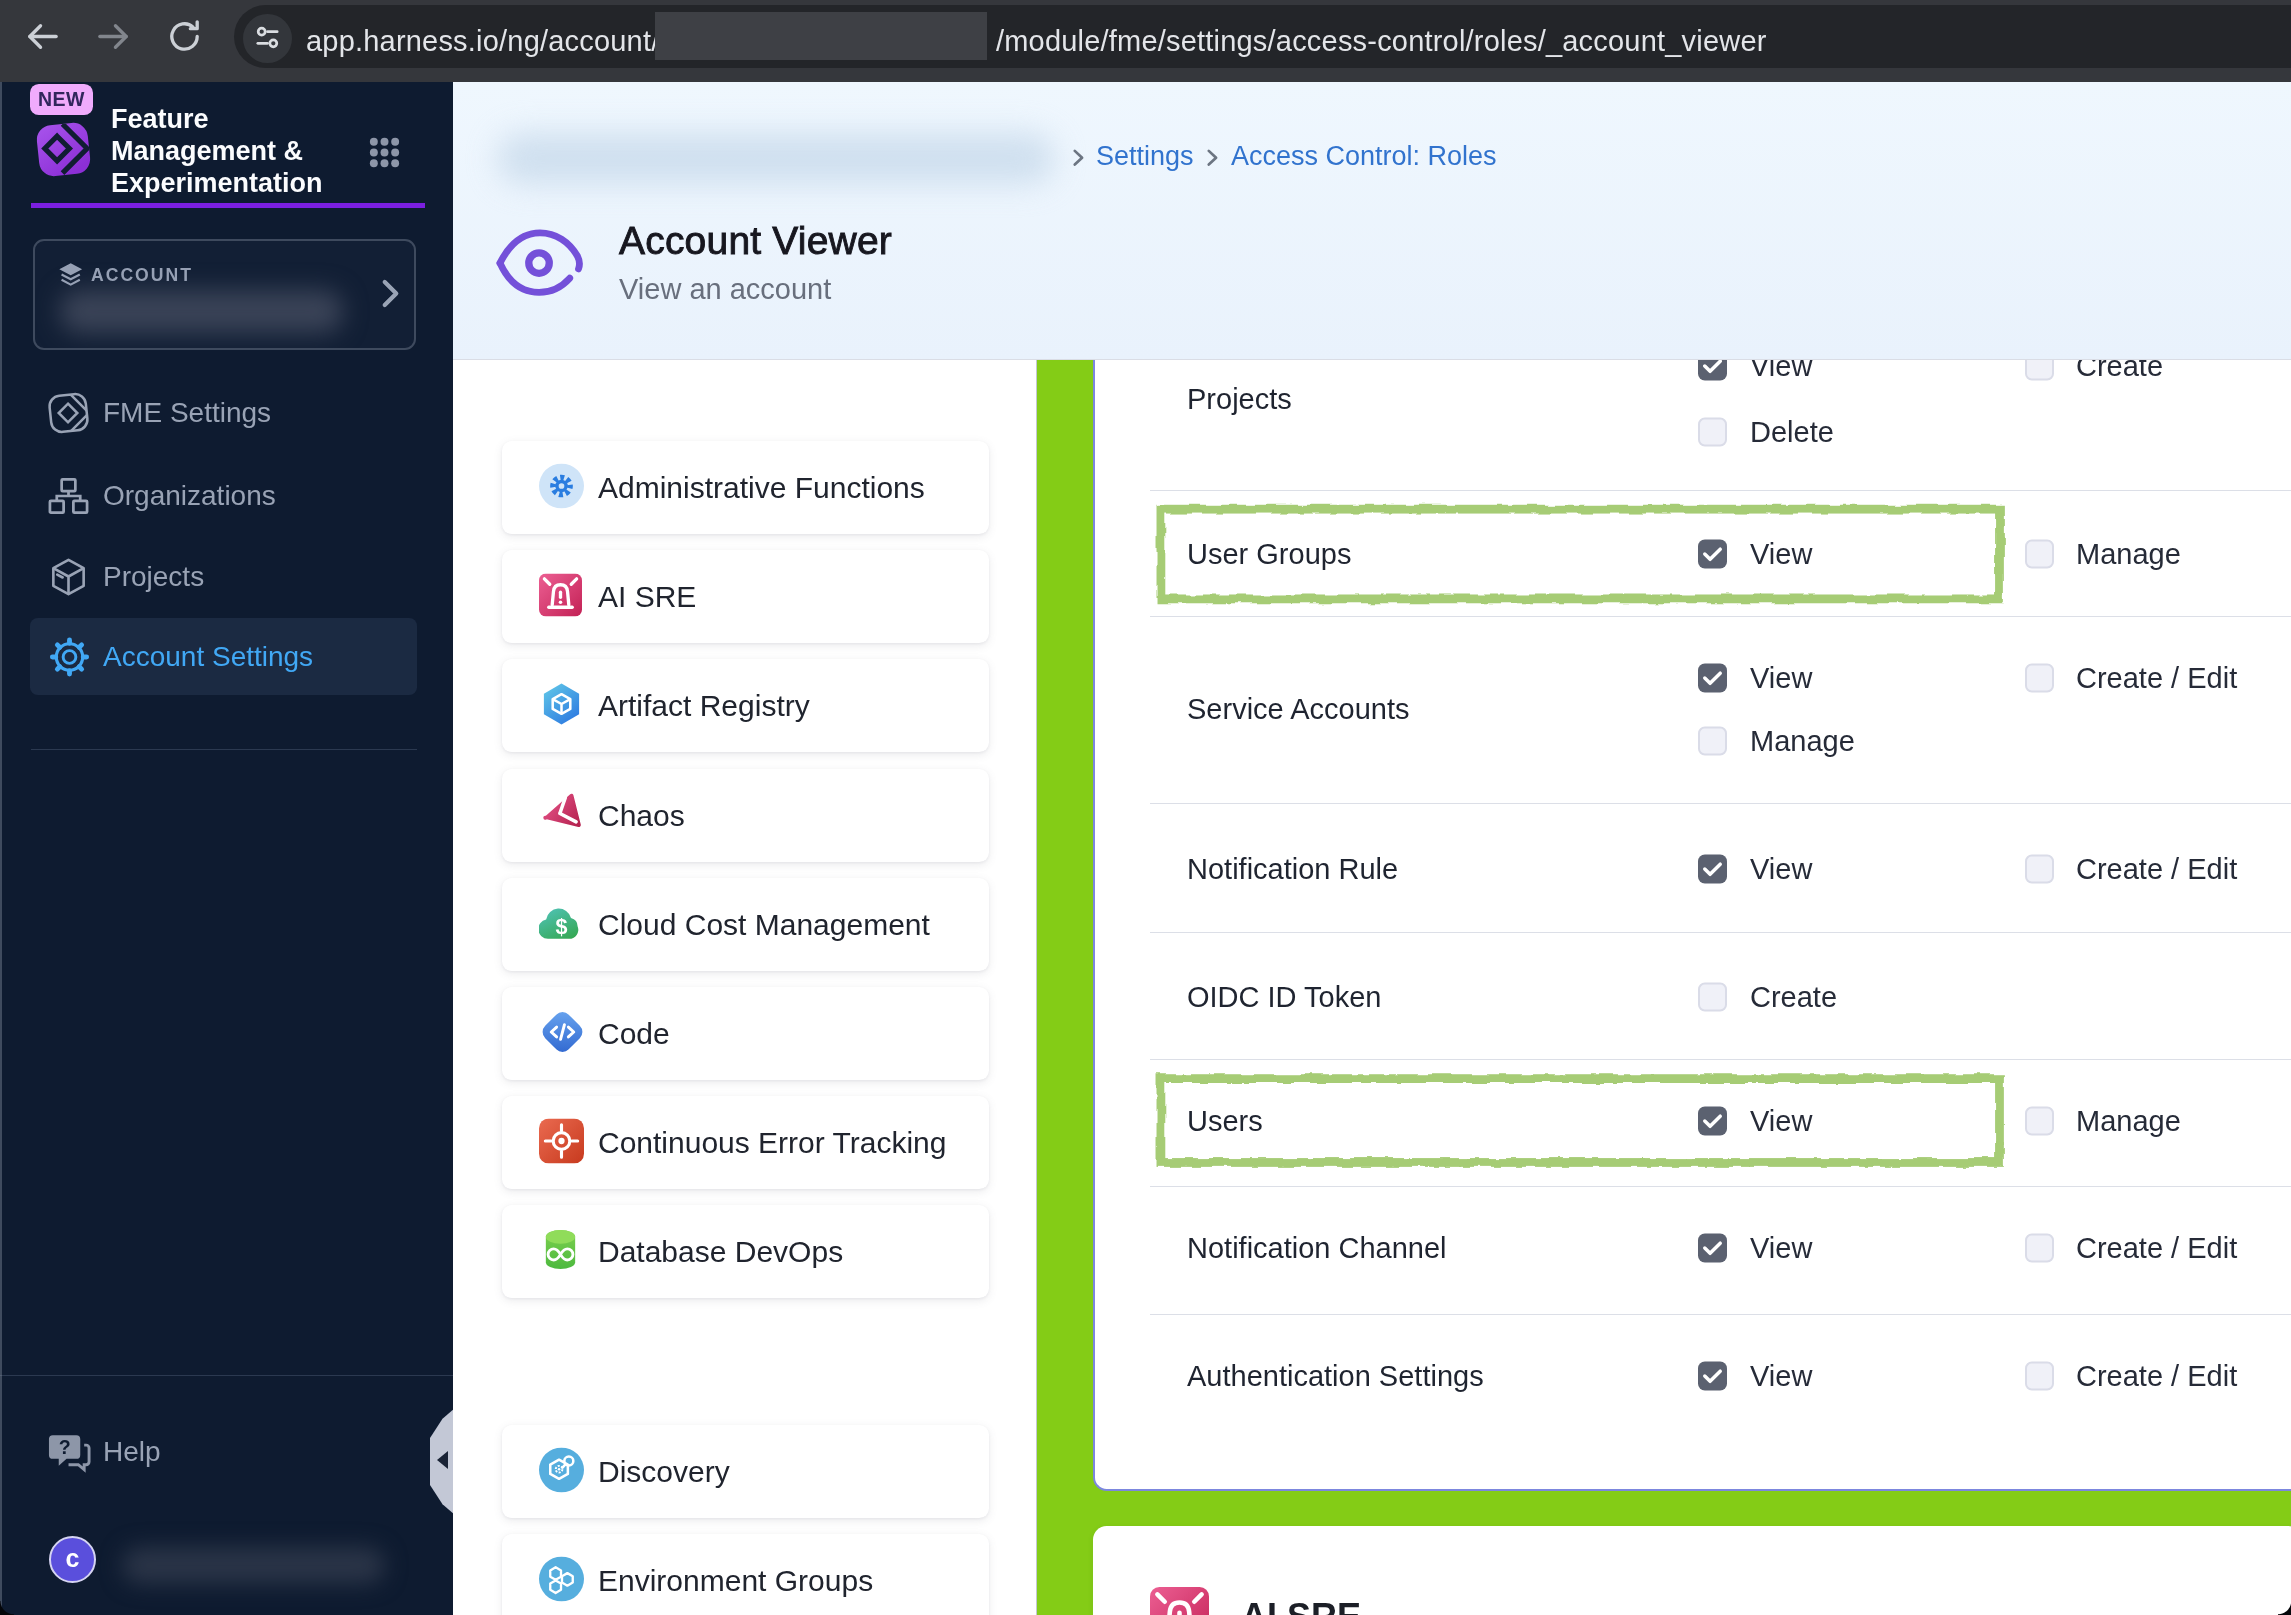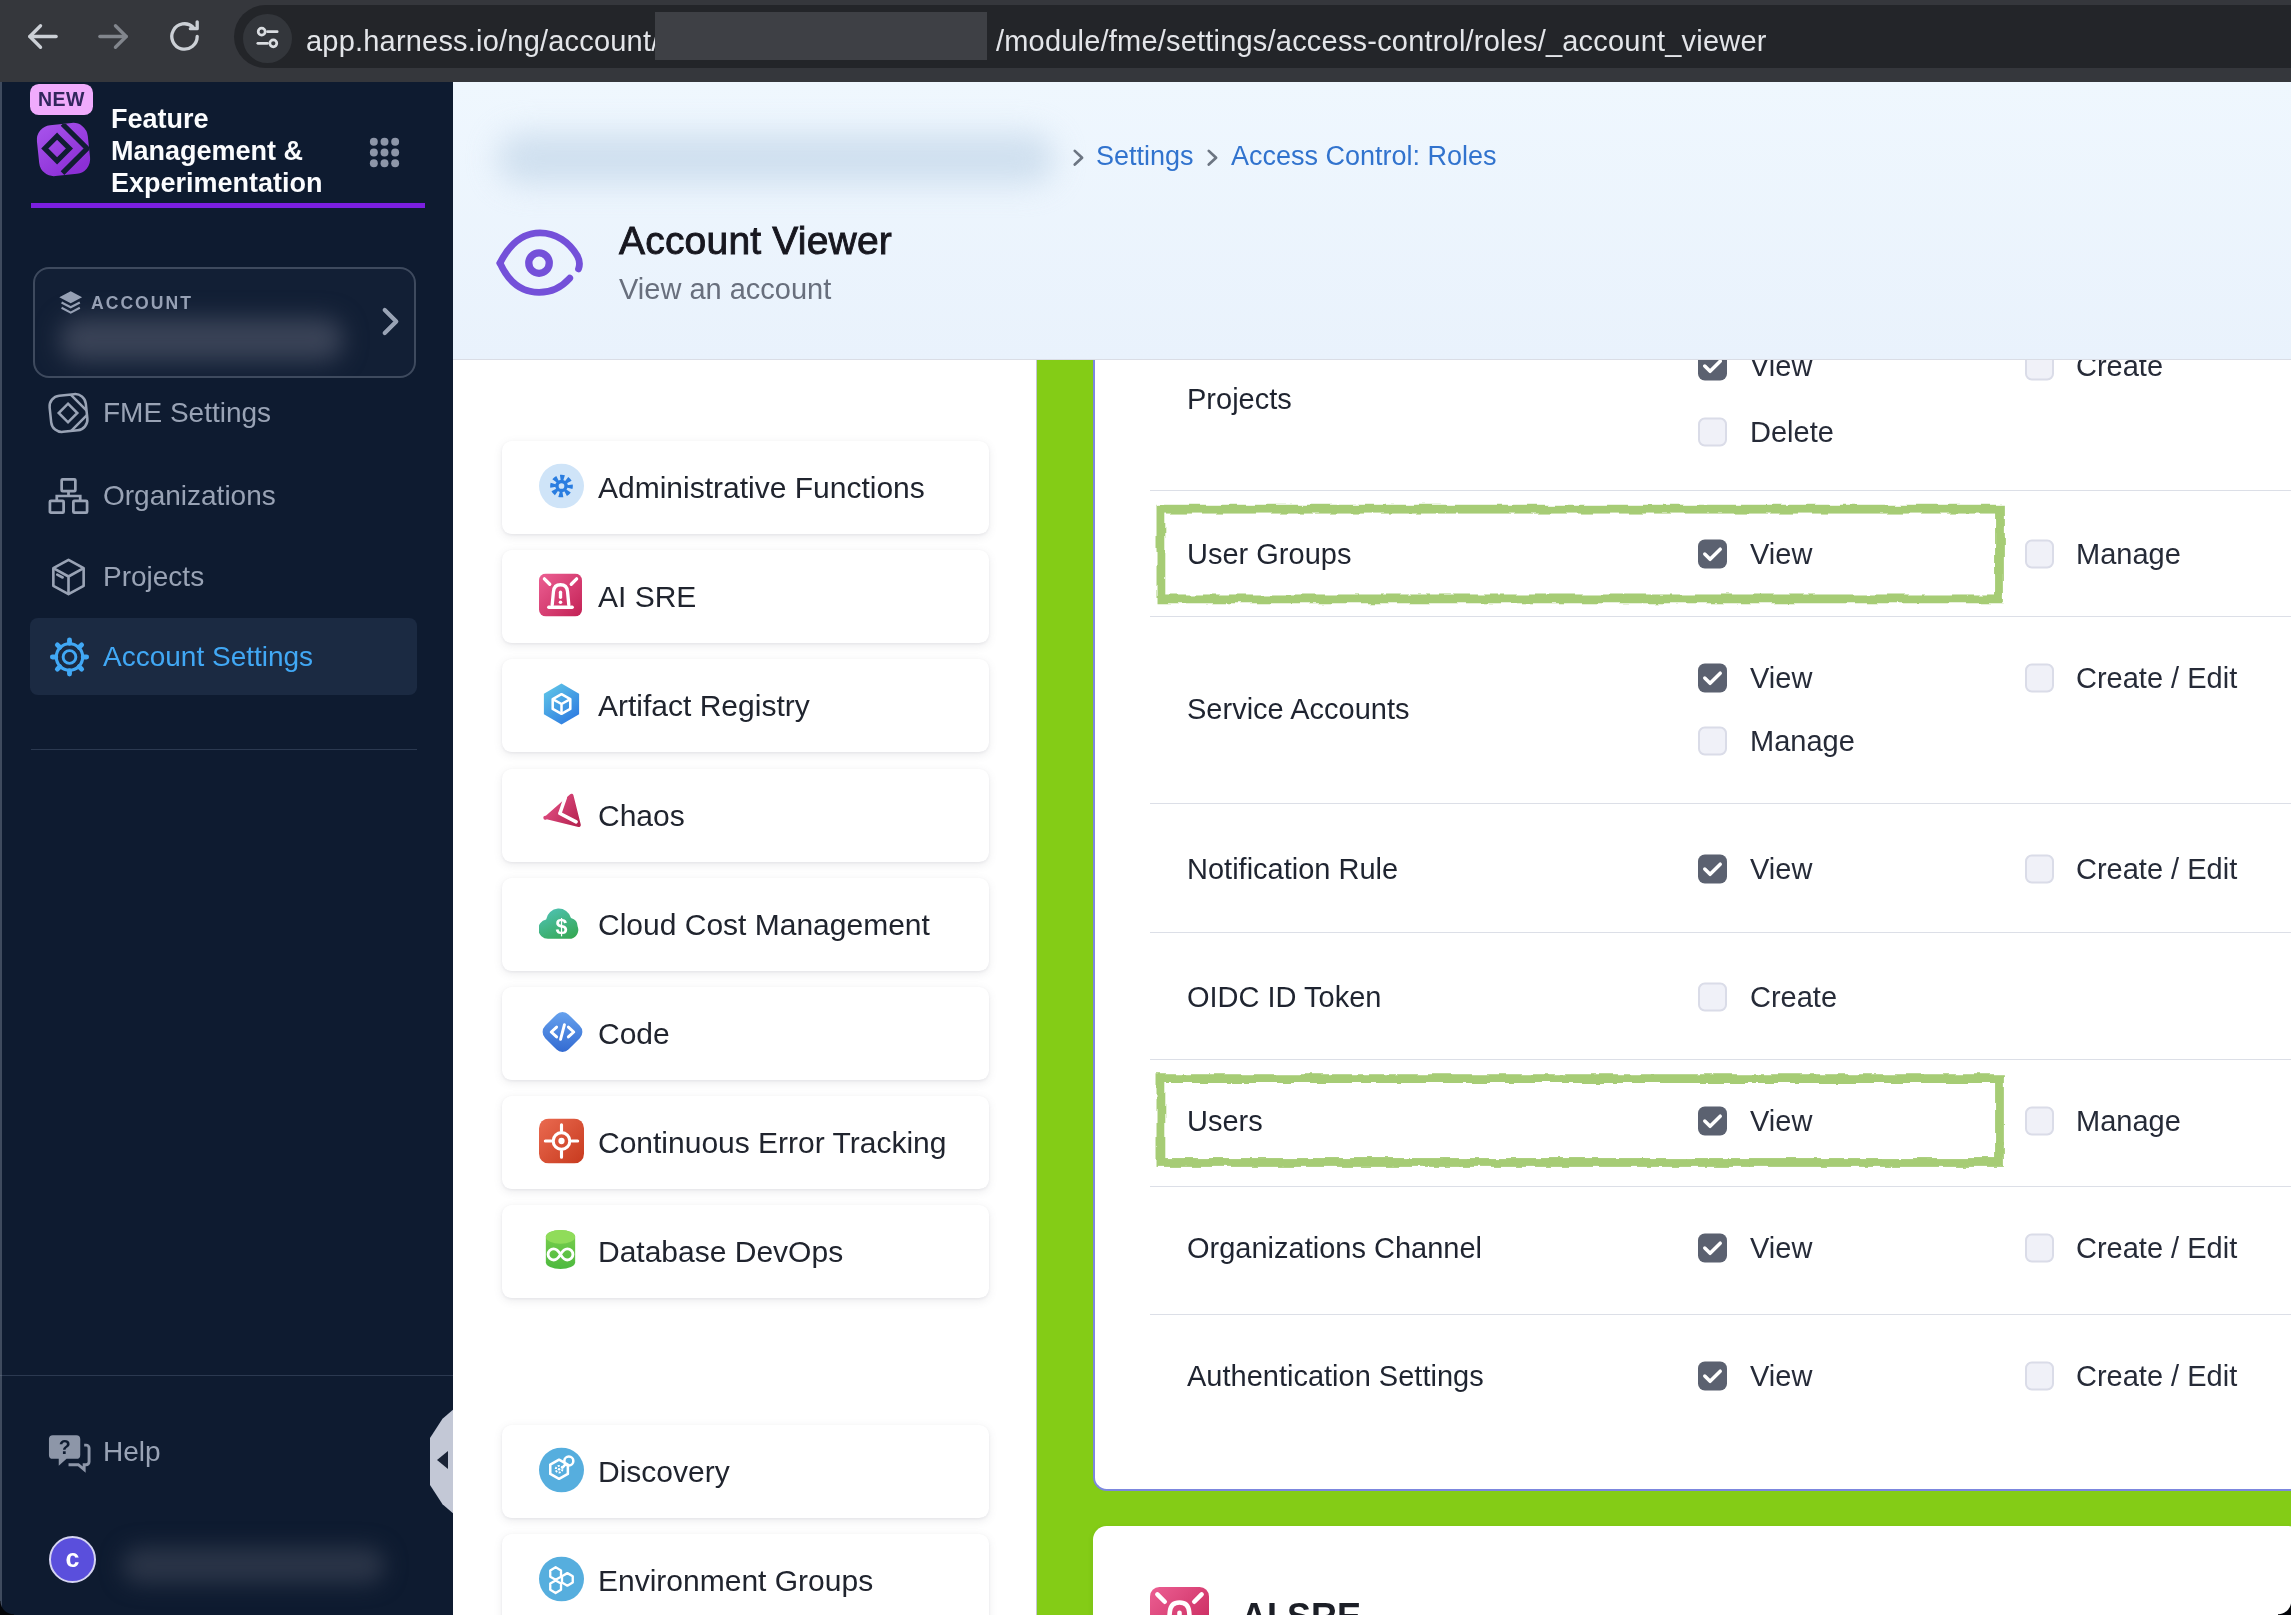--- a/index.html
+++ b/index.html
@@ -14,21 +14,21 @@
   #urltext, #urltext2 { left:304px; top:0; height:82px; line-height:82px; font-size:29px; color:#e3e5e9; letter-spacing:0.2px; white-space:nowrap; }
   #urltext2 { left:996px !important; } #redact { left:655px; top:11.7px; width:332px; height:48px; background:#3e4045; }
 
   
   #sidebar { left:0; top:82px; width:453px; height:1533px; background:#0e1b30; }
   #newbadge { left:30px; top:2px; width:63px; height:31px; border-radius:8.8px; background:#f0abfc; color:#32265c; font-size:19.5px; font-weight:bold; text-align:center; line-height:31px; letter-spacing:0.5px; }
   #fmelogo { left:34px; top:38px; width:59px; height:59px; }
   #fmetitle { left:111px; top:20.5px; width:293px; font-size:27px; font-weight:bold; color:#fbfcfe; line-height:32px; }
   #gridicon { left:369px; top:55px; }
   #purpline { left:31px; top:121px; width:394px; height:4.9px; background:#7b1fe0; }
-  #acctbox { left:33px; top:157px; width:383px; height:111px; border-radius:16px; border:2px solid #3e4a5e; background:#121f35; overflow:hidden;margin-top:28px; }
+  #acctbox { left:33px; top:157px; width:383px; height:111px; border-radius:11px; border:2px solid #3e4a5e; background:#121f35; overflow:hidden; }
   .navitem { left:0; width:453px; height:82px; color:#99a3b5; font-size:28px; }
   .navitem .nlabel { position:absolute; left:103px; top:50%; transform:translateY(-50%); }
   .navicon { position:absolute; left:47px; top:50%; transform:translateY(-50%); }
   #navsel { left:30px; top:536px; width:387px; height:77px; border-radius:7.8px; background:#1b2a42; }
   #sdivider { left:31px; top:667px; width:386px; height:1px; background:#2b3950; }
   #sdivider2 { left:0px; top:1293px; width:453px; height:1px; background:#2b3950; }
   #helpitem { left:0; top:1329px; width:453px; height:82px; color:#99a3b5; font-size:28px; }
   #avatar { left:49px; top:1454px; width:47px; height:47px; border-radius:50%; background:#5a4fdc; border:2.9px solid #d5d4f2; color:#fff; font-size:25px; font-weight:bold; text-align:center; line-height:41px; }
   #nameblob { left:122px; top:1465px; width:263px; height:37px; background:#2a3447; border-radius:18.5px; filter:blur(10.7px); }
   #acctblob { left:25px; top:49px; width:283px; height:43px; background:#3a4357; border-radius:19.5px; filter:blur(11.7px); }
@@ -383,21 +383,21 @@
 
     <div class="rowlabel" style="left:92px;top:761px">Users</div>
     <span class="cb on" style="left:603px;top:761px"><svg width="29" height="29" viewBox="0 0 30 30">
           <path d="M7 15 l5.5 5.5 L23 10" stroke="#fff" stroke-width="3.6" fill="none" stroke-linecap="round" stroke-linejoin="round"></path>
         </svg></span>
     <span class="cblabel col1lb" style="top:761px">View</span>
     <span class="cb off" style="left:930px;top:761px"></span>
     <span class="cblabel col2lb" style="top:761px">Manage</span>
     <div class="rsep" style="top:826px"></div>
 
-    <div class="rowlabel" style="left:92px;top:888px">Organizations Channel</div>
+    <div class="rowlabel" style="left:92px;top:888px">Notification Channel</div>
     <span class="cb on" style="left:603px;top:888px"><svg width="29" height="29" viewBox="0 0 30 30">
           <path d="M7 15 l5.5 5.5 L23 10" stroke="#fff" stroke-width="3.6" fill="none" stroke-linecap="round" stroke-linejoin="round"></path>
         </svg></span>
     <span class="cblabel col1lb" style="top:888px">View</span>
     <span class="cb off" style="left:930px;top:888px"></span>
     <span class="cblabel col2lb" style="top:888px">Create / Edit</span>
     <div class="rsep" style="top:954px"></div>
 
     <div class="rowlabel" style="left:92px;top:1016px">Authentication Settings</div>
     <span class="cb on" style="left:603px;top:1016px"><svg width="29" height="29" viewBox="0 0 30 30">

